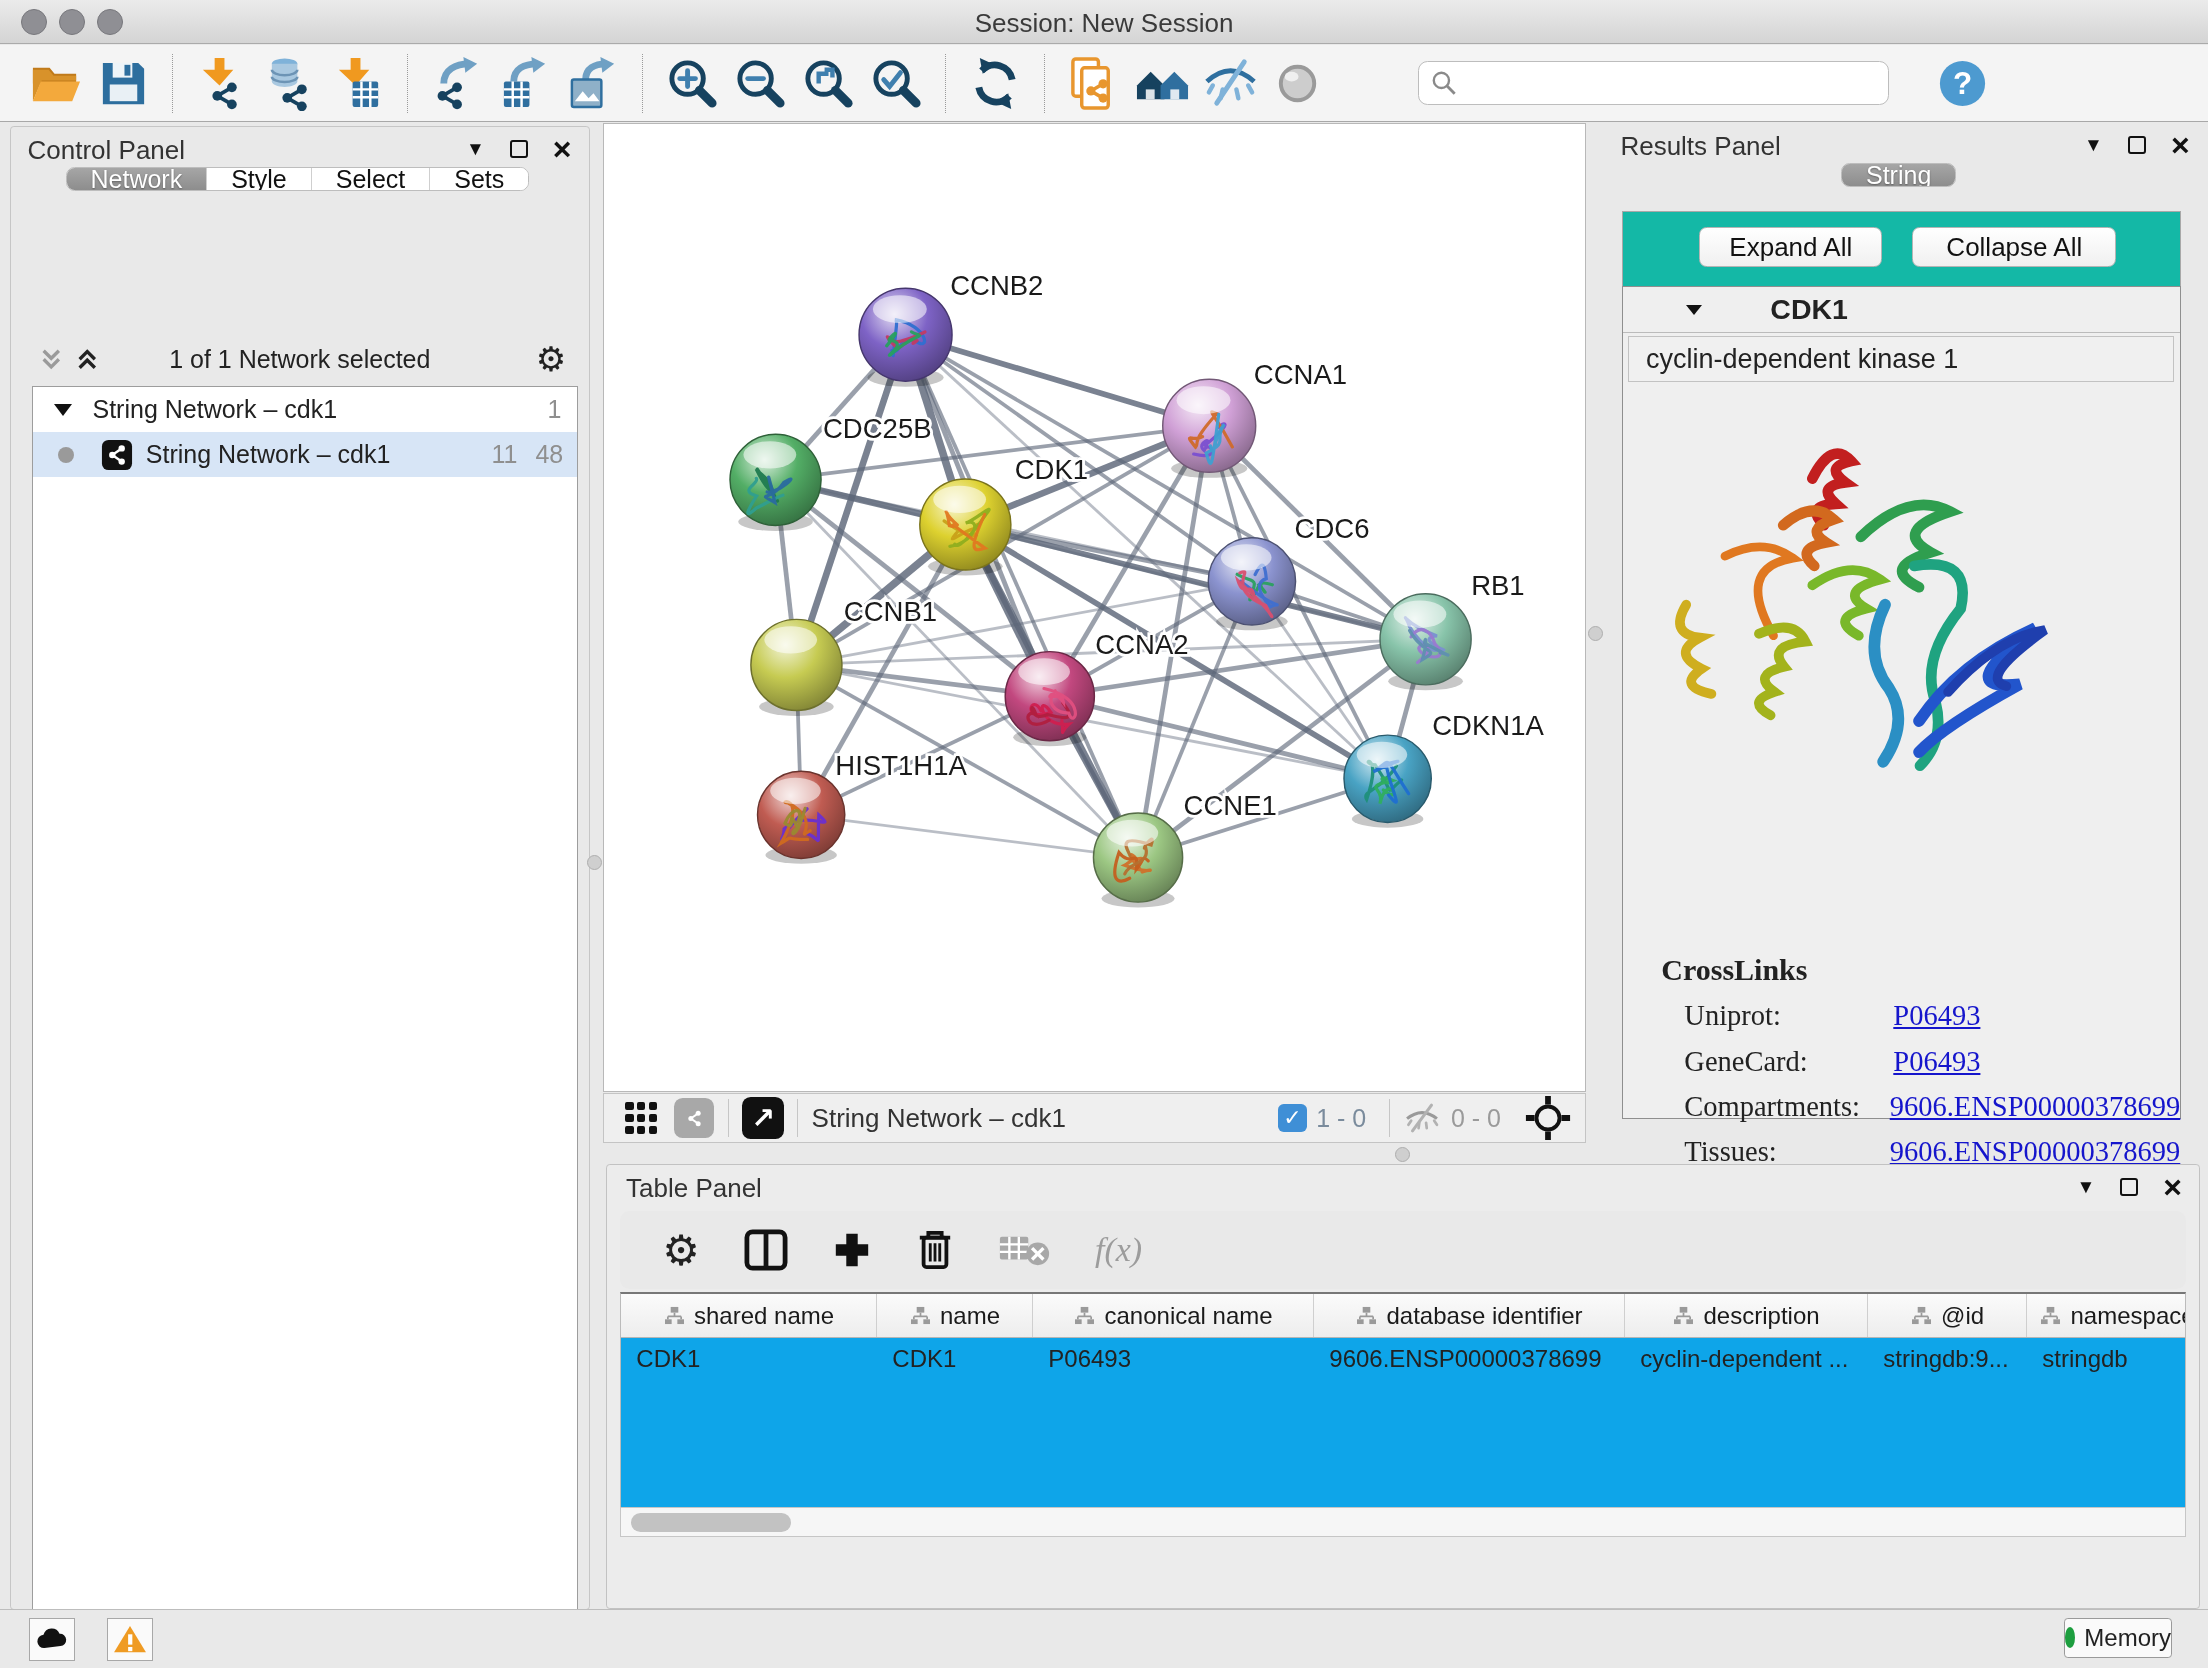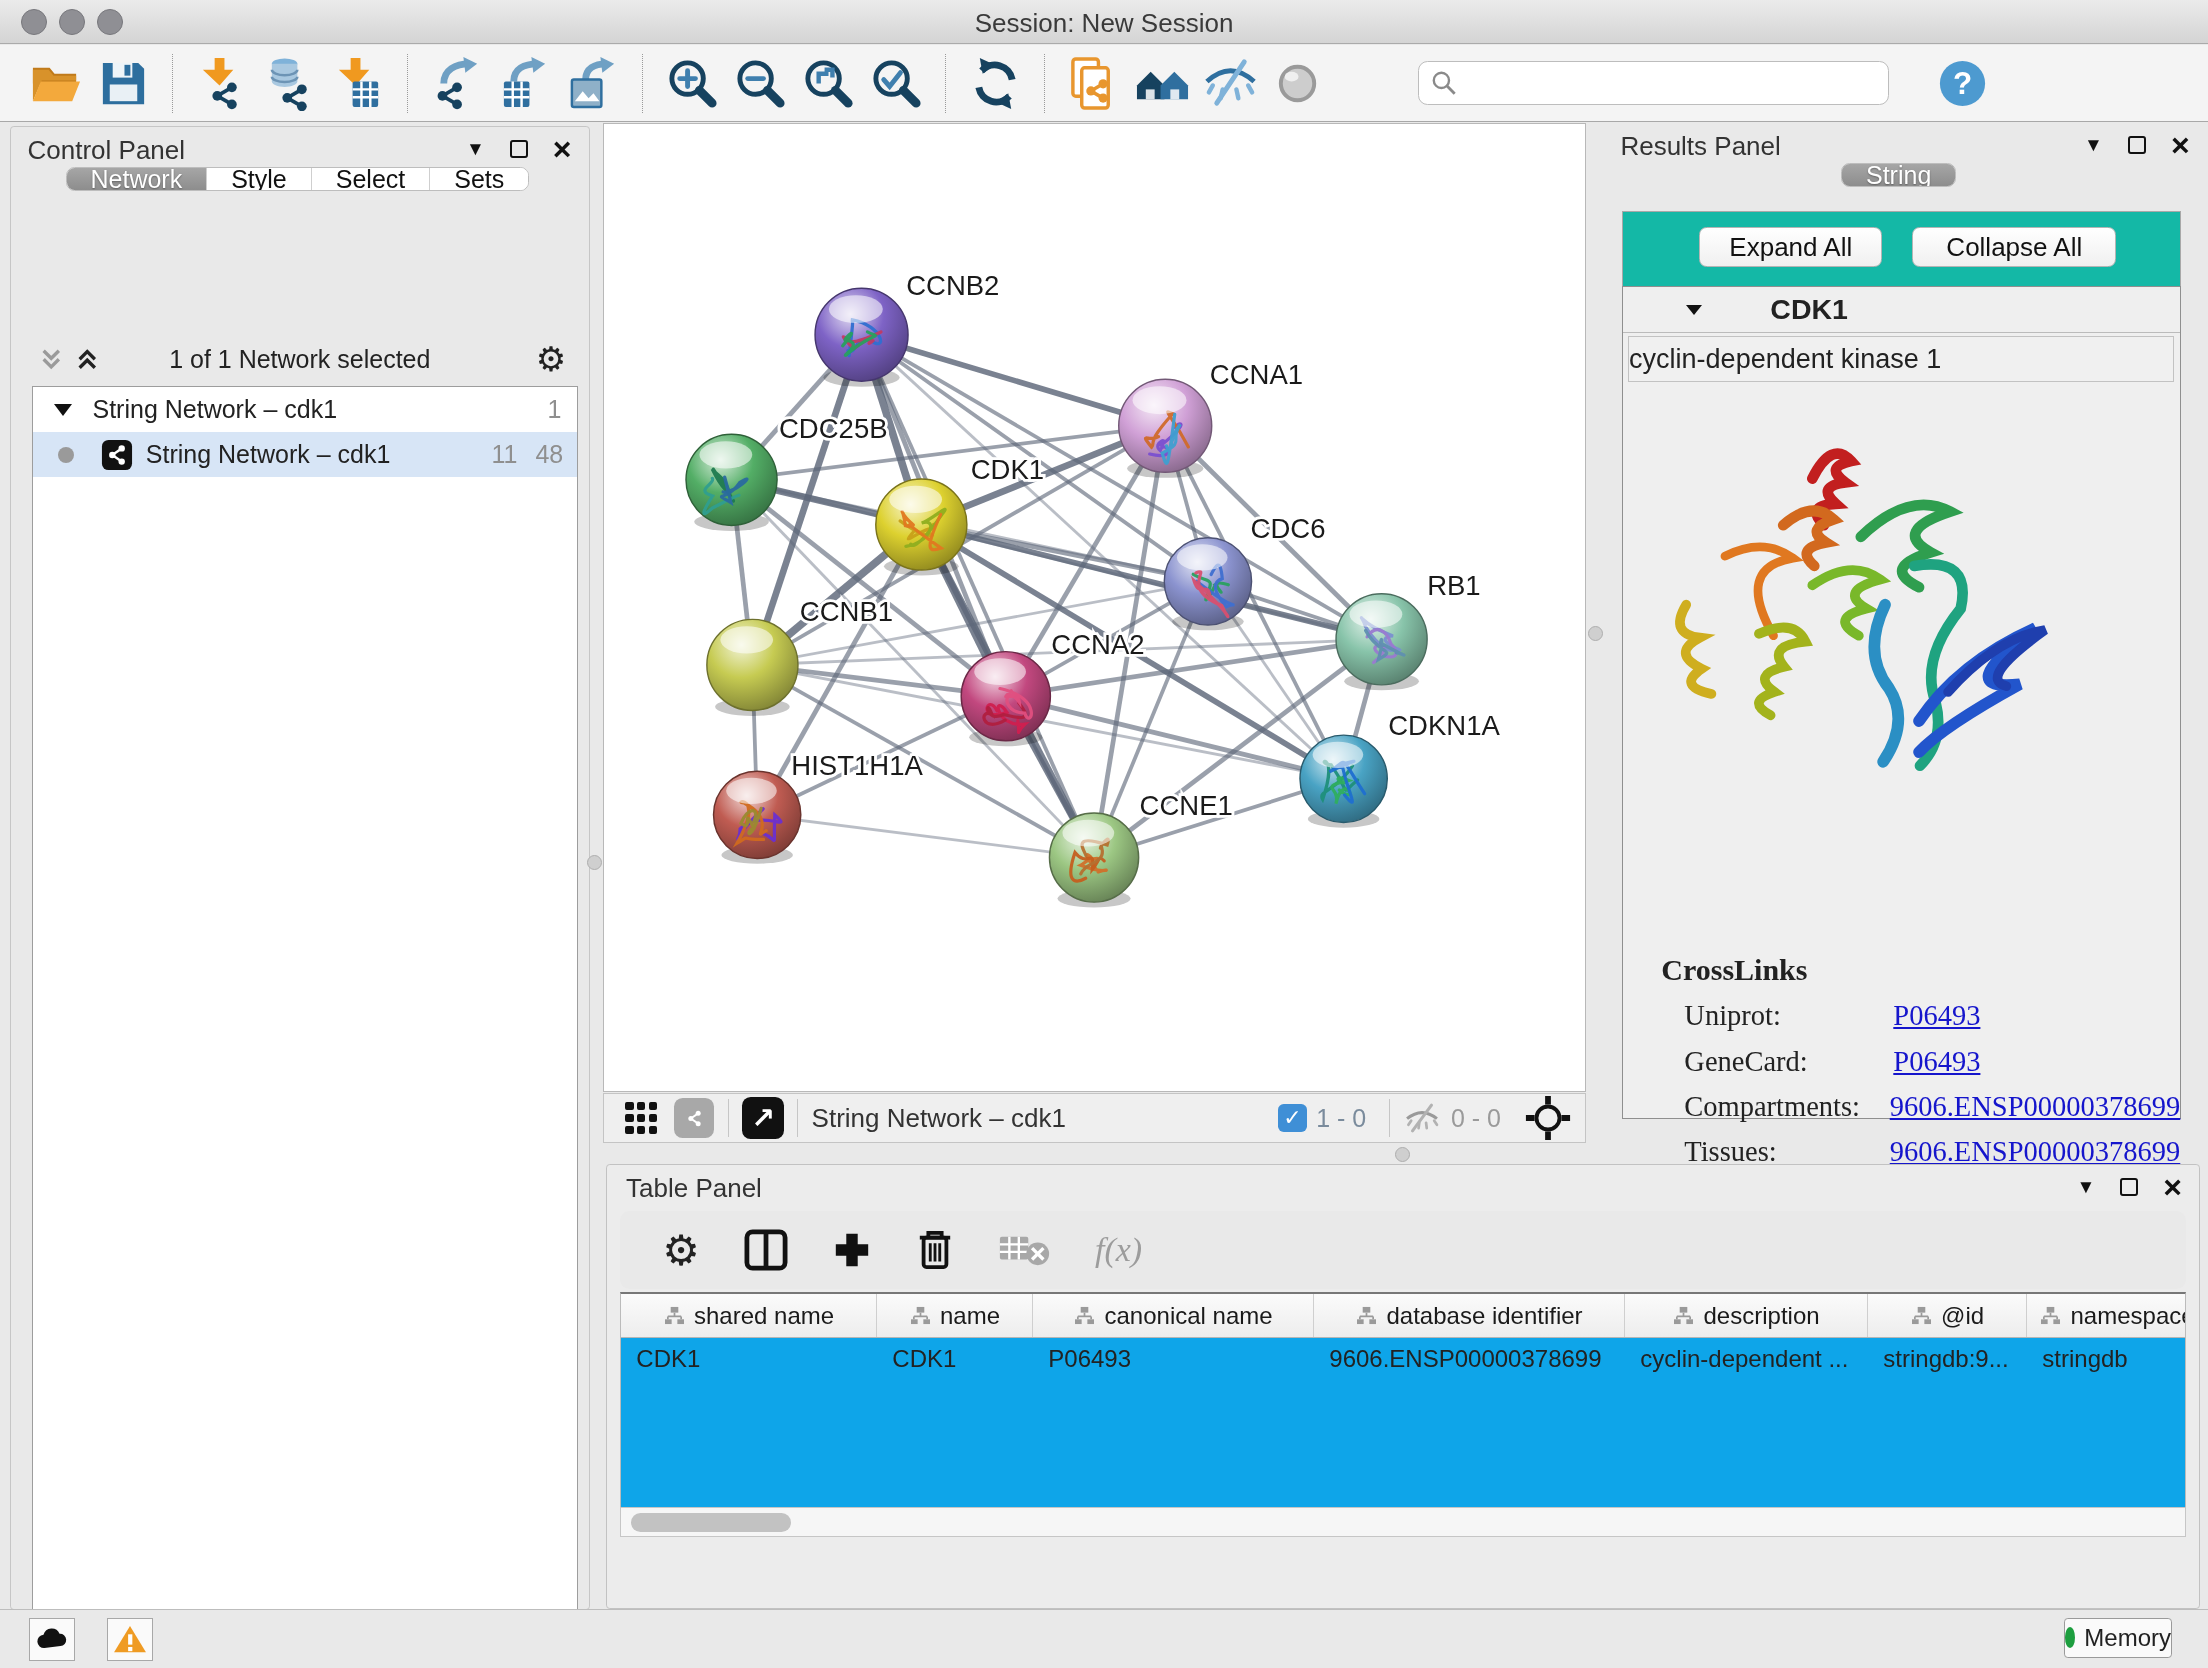--- a/index.html
+++ b/index.html
@@ -50,21 +50,21 @@
     background:#fff; border:1.9px solid #9d9d9d; }
   .tree-row { position:relative; height:45px; display:flex; align-items:center; font-size:25px; }
   .tree-row.sel { background:#d7e5f6; }
   .tree-count { position:absolute; color:#8f8f8f; }
   .tri { display:inline-block; width:0; height:0; border-left:9.5px solid transparent;
     border-right:9.5px solid transparent; border-top:12.4px solid #111; }
   .dot-grey { width:16px; height:16px; border-radius:50%; background:#9a9a9a; }
 
   
   .net-canvas { position:absolute; left:603px; top:123px; width:983px; height:969px;
-    background:#fff; border:1px solid #b8b8b8; }
+    background:#fff; border:1px solid #b8b8b8;padding-left:44px; }
   .net-toolbar { position:absolute; left:603px; top:1093px; width:983px; height:50px;
     background:#efefef; border:1px solid #c4c4c4; display:flex; align-items:center; }
   .ntb-sep { width:0; height:38px; border-left:1px solid #c6c6c6; margin:0 13.3px; }
   .ntb-title { font-size:26px; color:#333; }
   .cnt-blue { font-size:25px; color:#7a8b9c; margin:0 9.5px; }
   .cnt-grey { font-size:25px; color:#9a9a9a; margin:0 9.5px; }
   .gridbtn { display:grid; grid-template-columns:repeat(3,8.6px); grid-gap:3.3px; margin-left:21px; }
   .gridbtn div { width:8.6px; height:8.6px; background:#111; border-radius:1.9px; }
   .sharebtn-grey { width:40px; height:40px; border-radius:8.6px; background:#a8a8a8; margin-left:17px;
     display:flex; align-items:center; justify-content:center; }
@@ -80,21 +80,21 @@
   .rp-box1 { position:absolute; left:13.3px; top:88px; width:559px; height:93px;
     background:#14b8a6; border:1.9px solid #a8a8a8; }
   .rp-btn { position:absolute; top:15px; height:40px; background:linear-gradient(#ffffff,#f0f0f0);
     border:1px solid #b5b5b5; border-radius:7.6px; font-size:26px; color:#111;
     display:flex; align-items:center; justify-content:center; }
   .rp-box2 { position:absolute; left:13.3px; top:163px; width:559px; height:833px;
     background:#efefef; border:1.9px solid #8f8f8f; }
   .rp-gene-row { position:absolute; left:0; top:0; width:100%; height:46px; border-bottom:1px solid #bbb;
     display:flex; align-items:center; }
   .rp-desc { position:absolute; left:4.8px; top:49px; width:546px; height:46px; background:#f0f0f0;
-    border:1px solid #c2c2c2; display:flex; align-items:center; font-size:27px; }
+    border:1px solid #c2c2c2; display:flex; align-items:center; padding-left:17px; font-size:27px; }
   .crosslinks { position:absolute; left:0px; top:666px; width:100%;
     font-family:"Liberation Serif","DejaVu Serif",serif; }
   .cl-head { font-size:30px; font-weight:bold; margin-left:38px; }
   .cl-row { display:flex; margin-top:13.3px; font-size:28.5px; }
   .cl-label { margin-left:61px; width:209px; }
   .cl-link { color:#1515cc; text-decoration:underline; }
 
   
   .table-panel { position:absolute; left:606px; top:1164px; width:1594px; height:445px;
     background:#ececec; border:1px solid #c2c2c2; border-radius:3.8px; }

